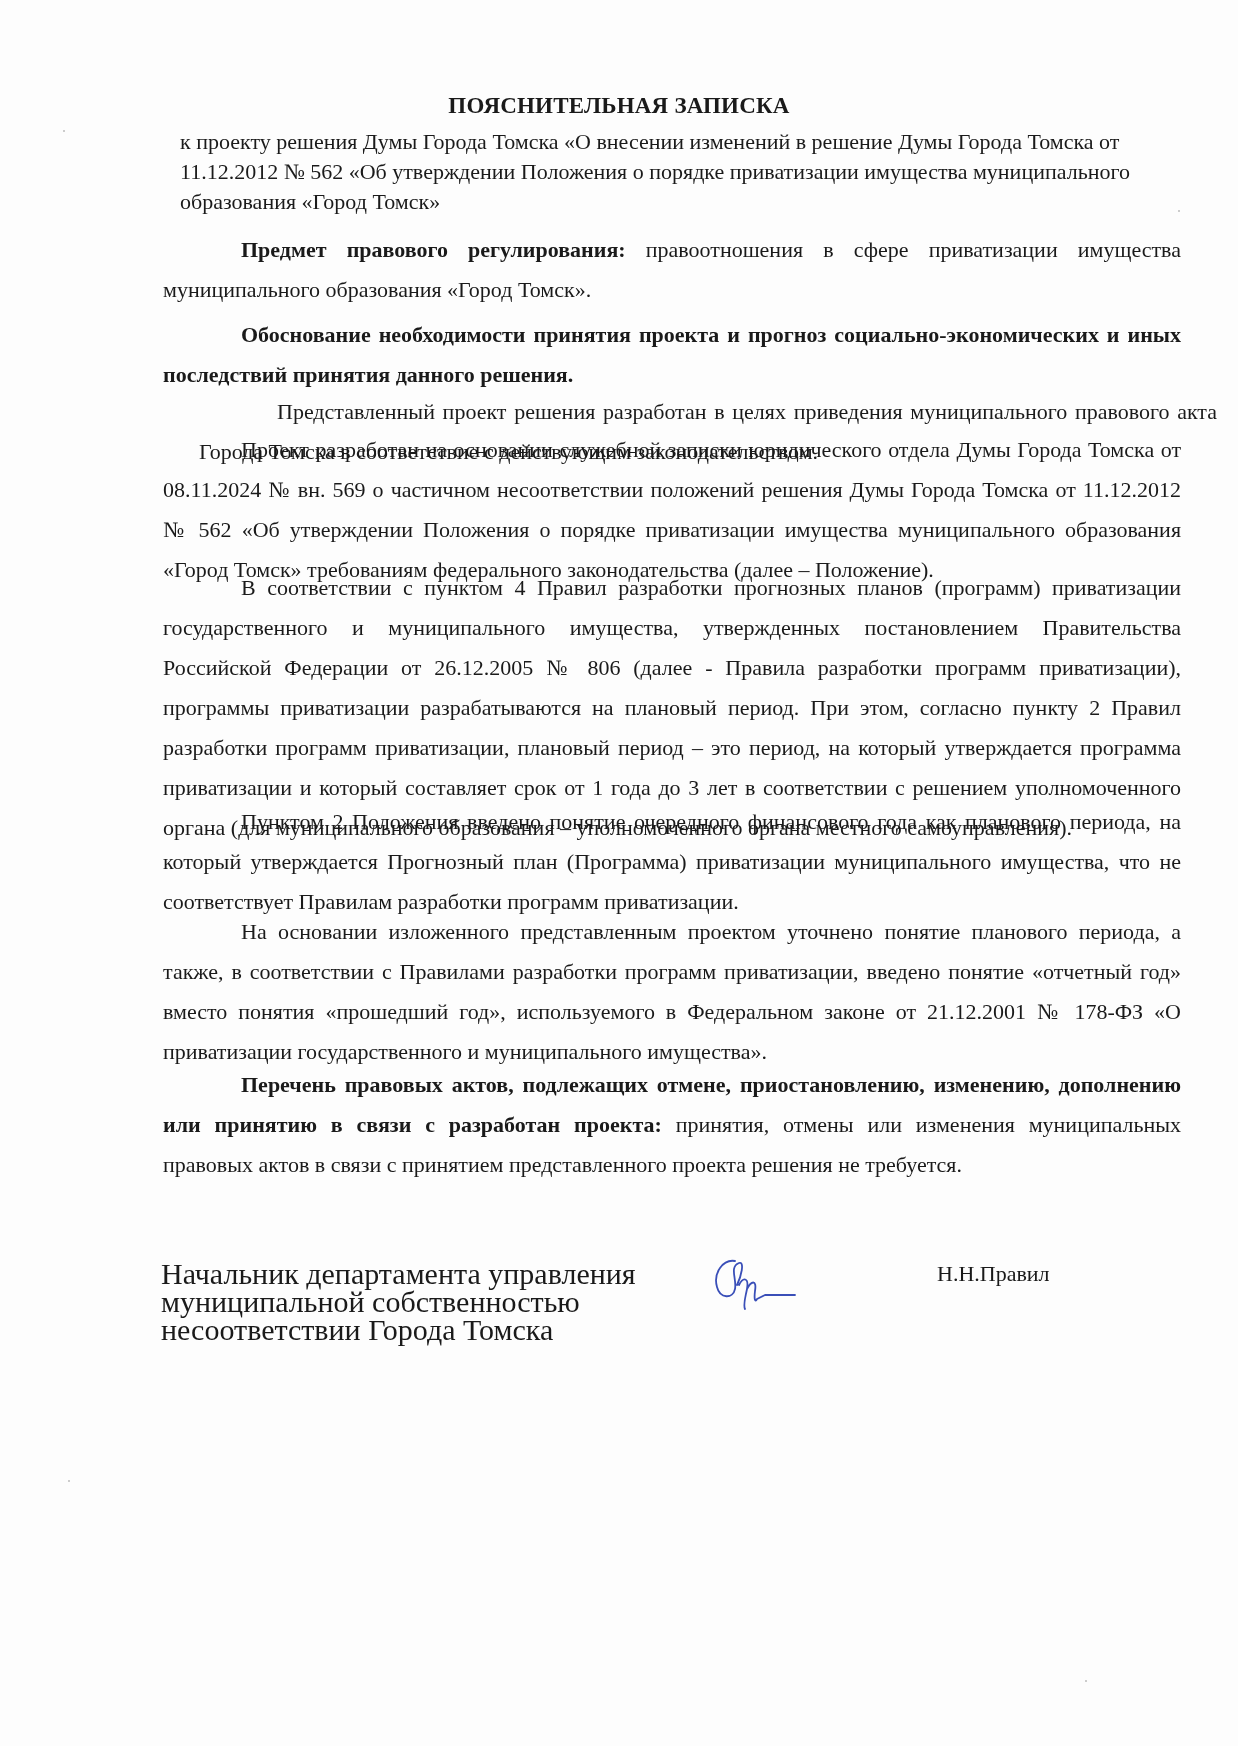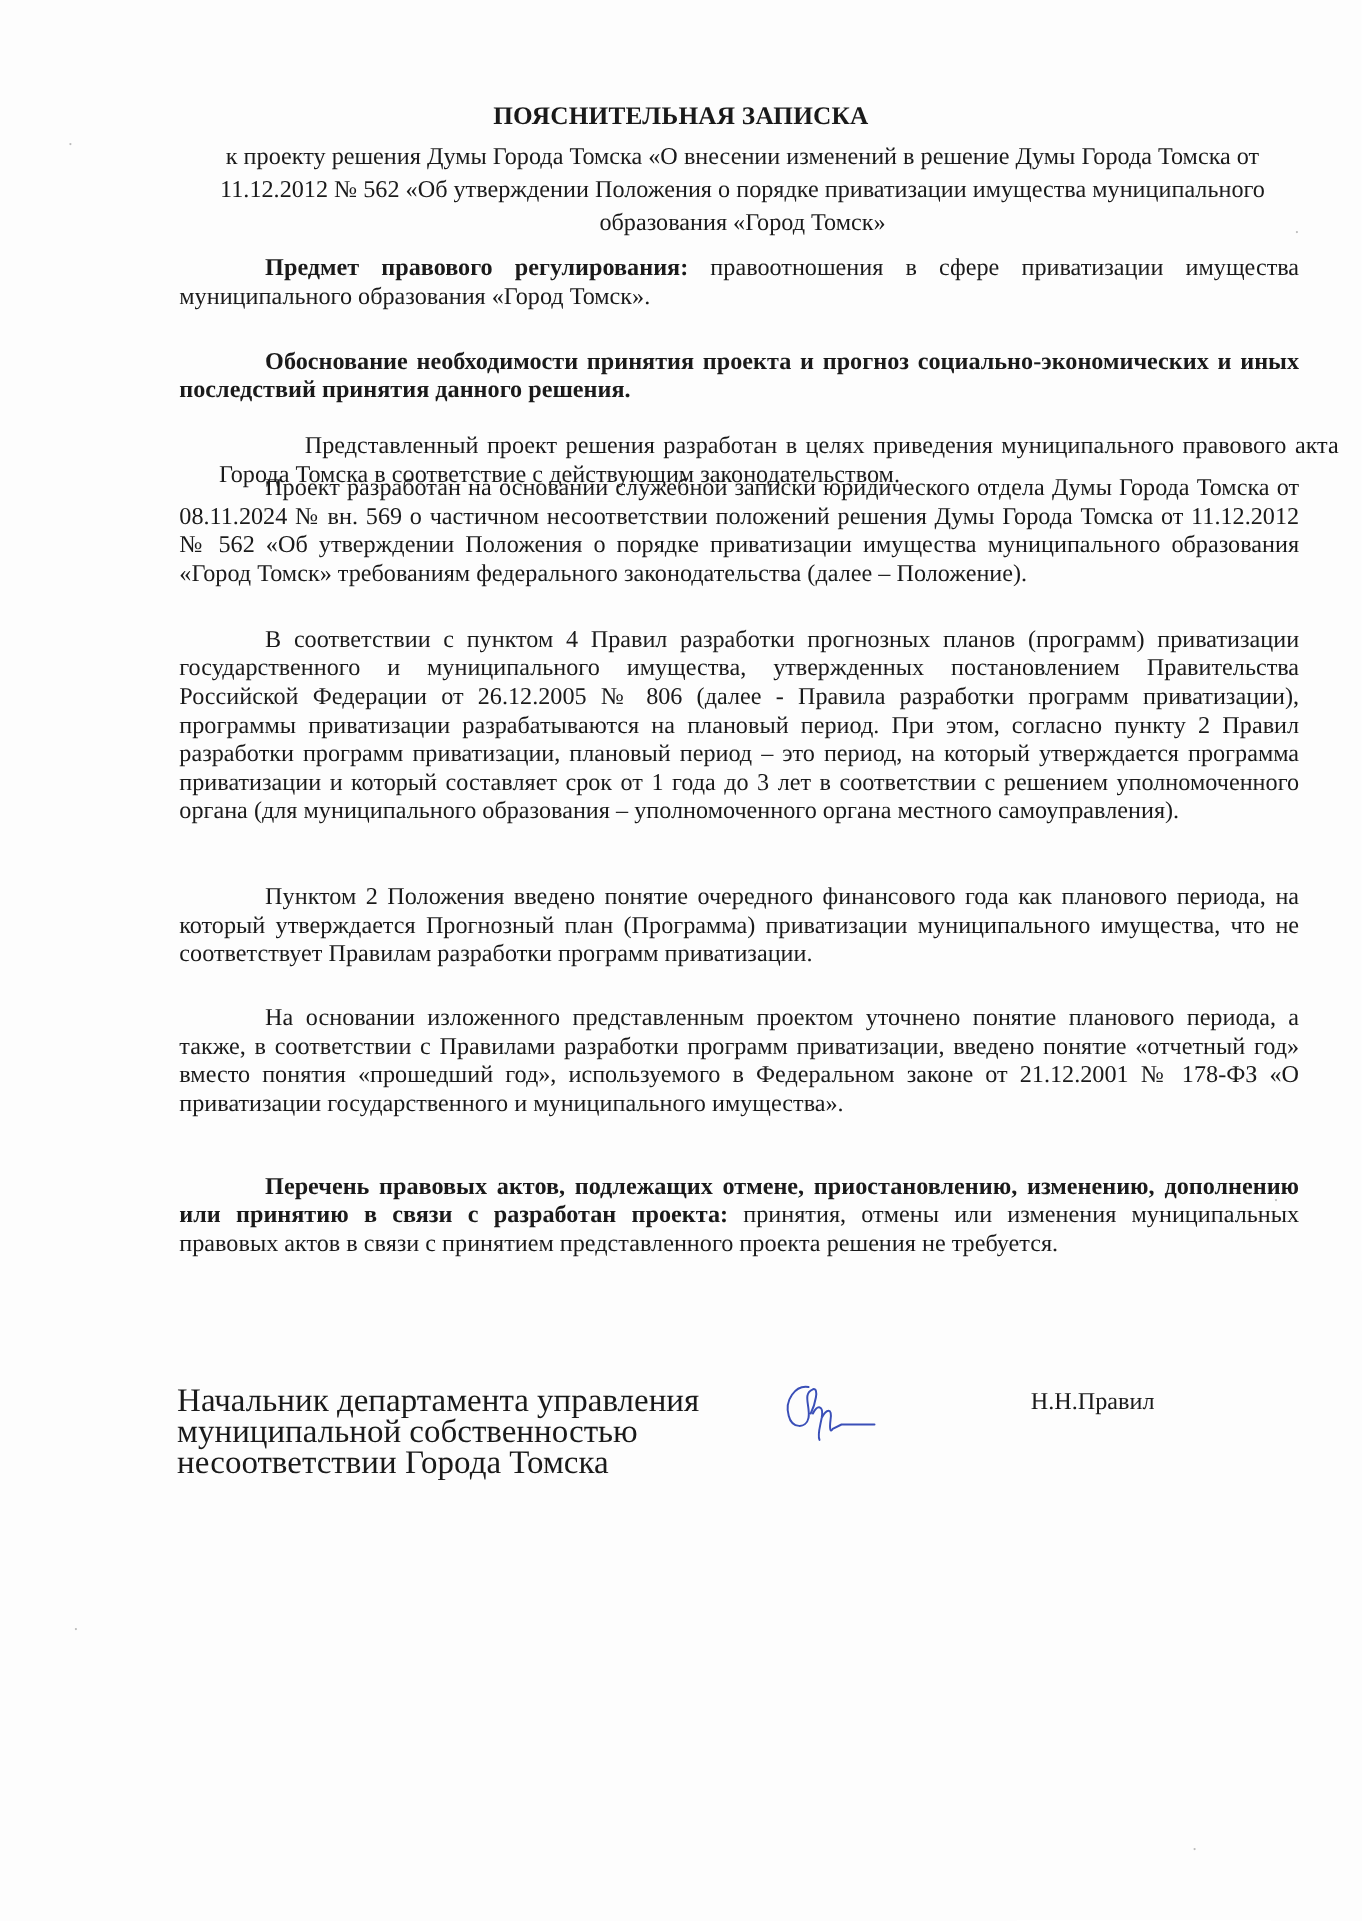--- a/index.html
+++ b/index.html
@@ -1,23 +1,23 @@
 <!DOCTYPE html>
 <html><head>
 <meta charset="utf-8">
 <style>
   html, body { margin:0; padding:0; background:#ffffff; }
   body { width:1238px; height:1746px; position:relative; overflow:hidden;
          font-family:"Liberation Serif","DejaVu Serif",serif; color:#1a1a1a; }
   .page { position:absolute; left:0; top:0; width:1238px; height:1746px; background:#fdfdfd; }
   .title { position:absolute; left:0; width:1238px; top:93px; text-align:center;
            font-weight:bold; font-size:23px; letter-spacing:0.2px; }
-  .subtitle { position:absolute; left:180px; width:990px; top:127px; text-align:center;
+  .subtitle { position:absolute; left:180px; width:990px; top:127px; text-align:left;
               font-size:22px; line-height:30px; }
-  .para { position:absolute; left:163px; width:1018px; font-size:22px; line-height:26px;
+  .para { position:absolute; left:163px; width:1018px; font-size:22px; line-height:40px;
           text-align:justify; text-indent:78px; }
   .para b { font-weight:bold; }
   .p1 { top:230px; }
   .p2 { top:315px; }
   .p3 { top:392px;margin-left:36px; }
   .p4 { top:430px; }
   .p5 { top:568px; }
   .p6 { top:802px; }
   .p7 { top:912px; }
   .p8 { top:1065px; }

